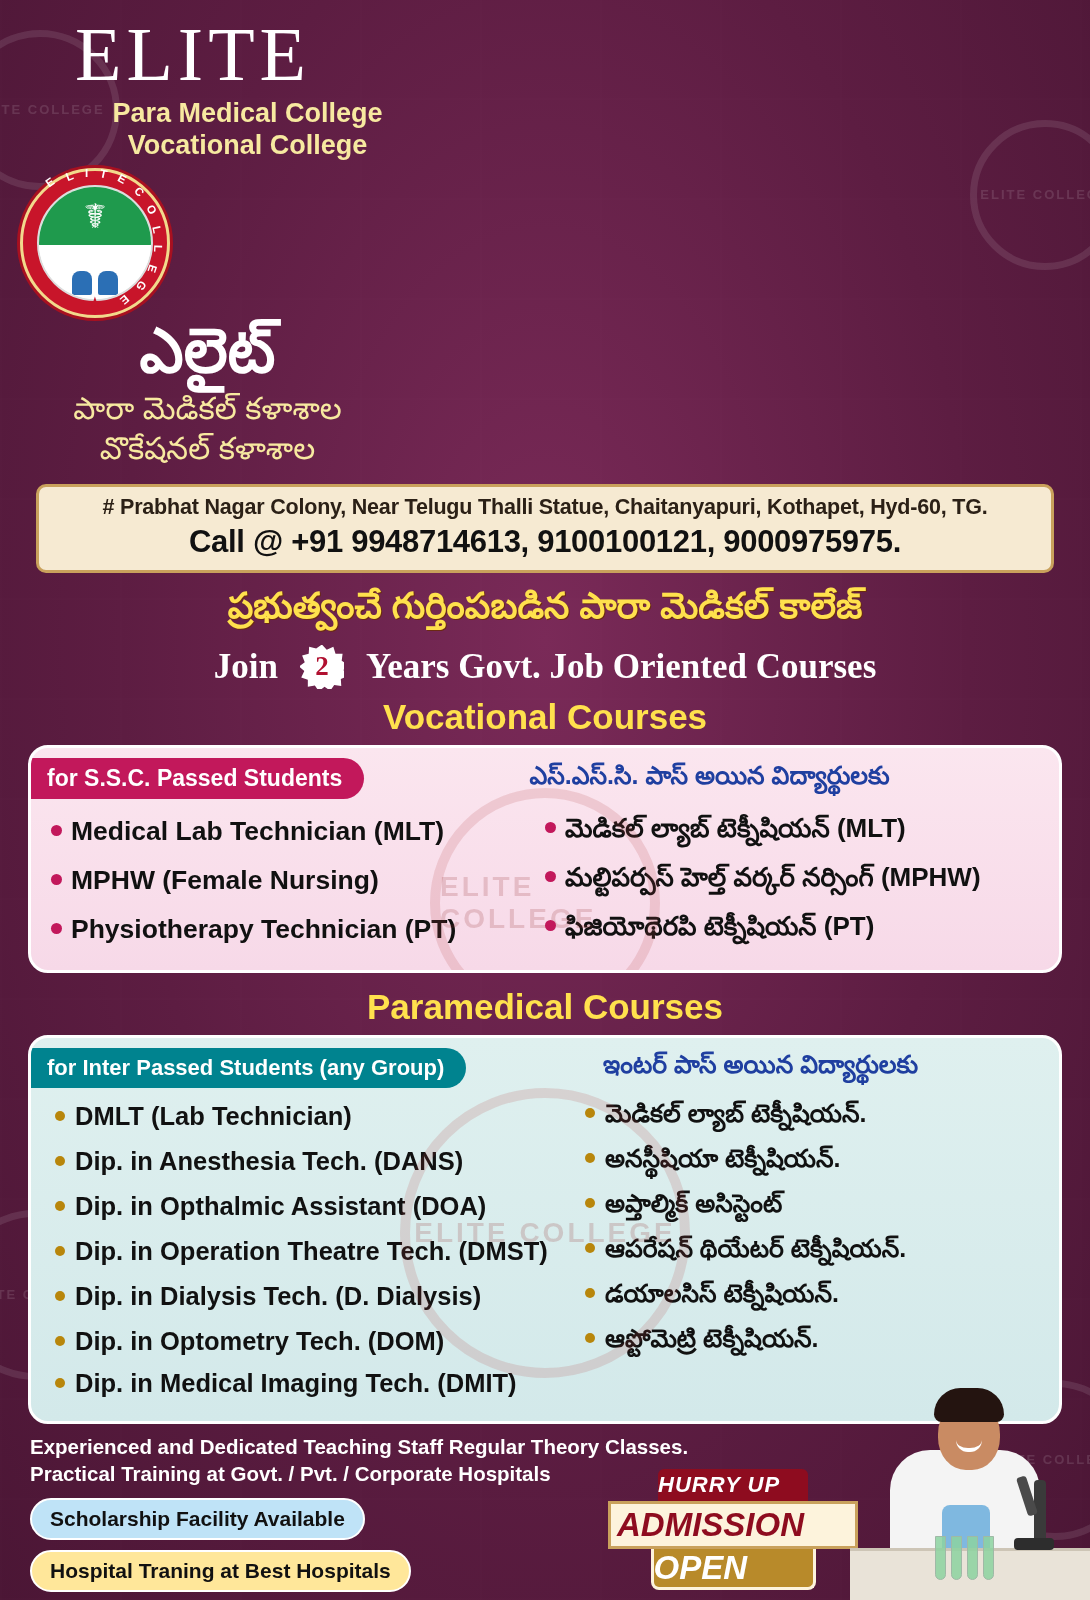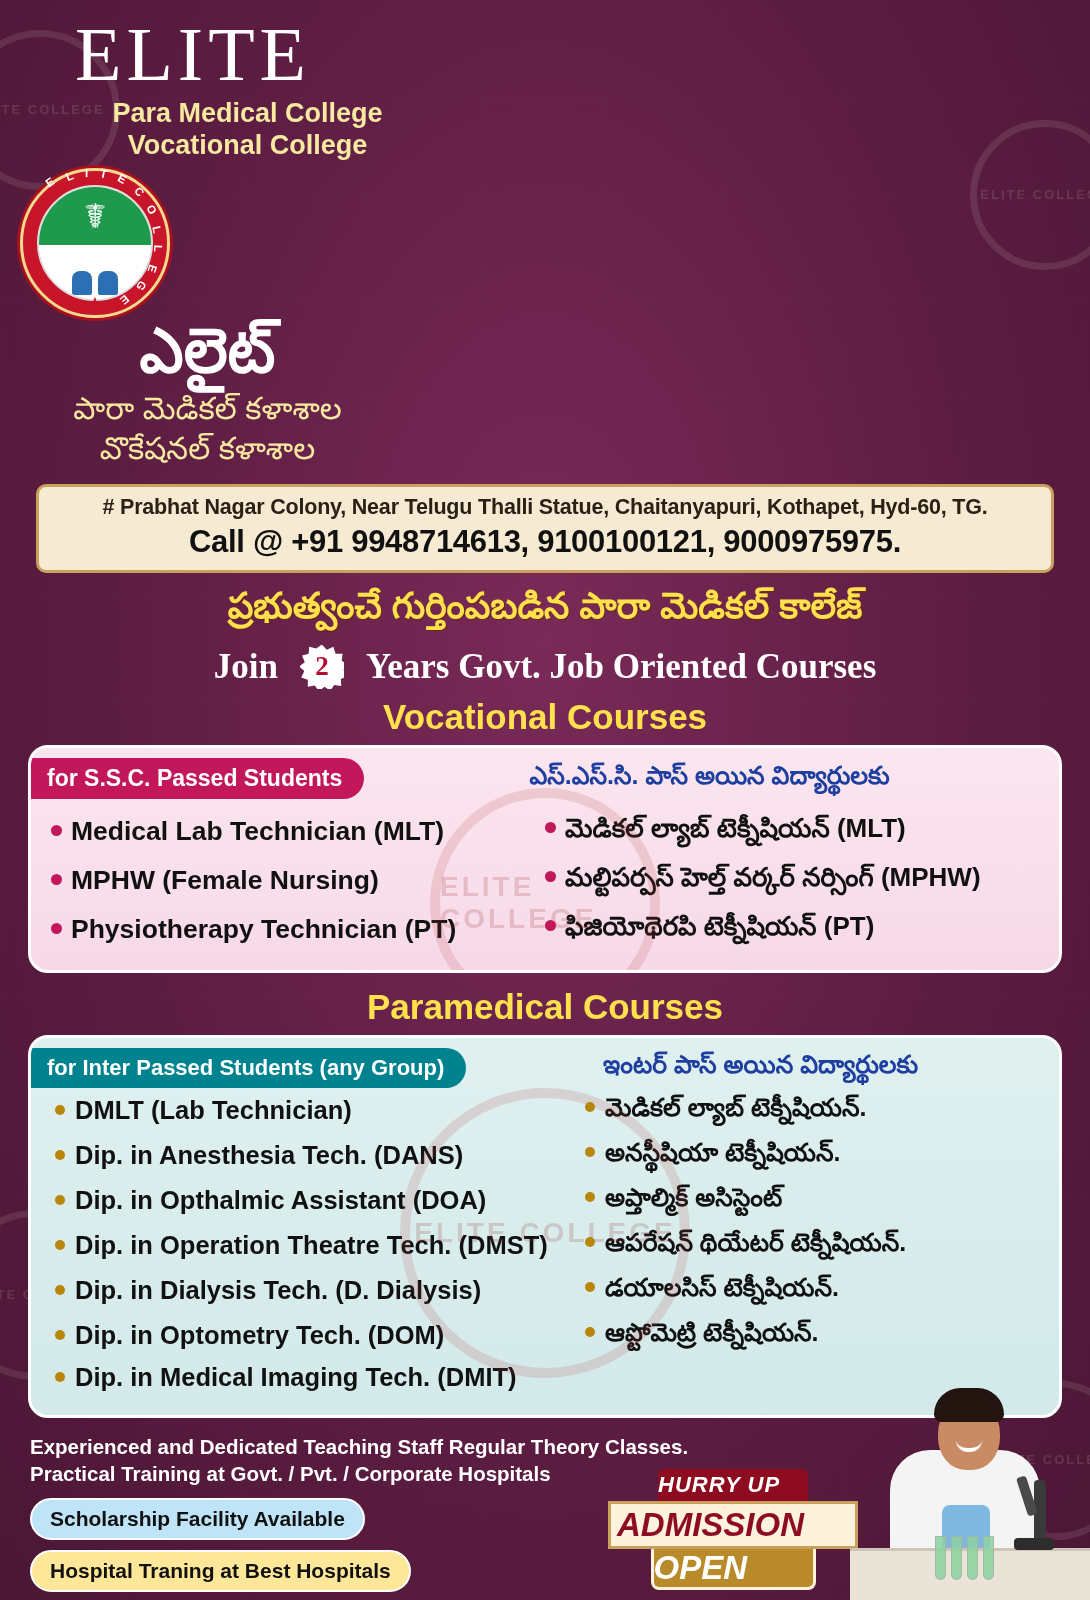--- a/index.html
+++ b/index.html
@@ -243,21 +243,21 @@
     color: #fff;
     font-size: 22px;
     font-weight: bold;
     padding: 7px 22px 7px 16px;
     border-radius: 0 22px 22px 0;
     margin-left: -14px;
   }
   .head-te-teal {
     flex: 1; text-align: center; font-size: 25px; font-weight: bold; color: #1f3fa0;
   }
-  .para-rows { }
+  .para-rows { margin-top: 6px; }
   .prow {
     display: flex; align-items: center; padding: 5px 0;
   }
   .pcol-en { width: 54%; display: flex; align-items: baseline; gap: 10px; padding-left: 10px; }
   .pcol-te { width: 46%; display: flex; align-items: baseline; gap: 10px; }
   .dot-o { width: 10px; height: 10px; border-radius: 50%; background: #b8860b; flex: 0 0 auto; position: relative; top: -4px;}
   .para-en { font-size: 25.5px; font-weight: bold; color: #111; }
   .para-te { font-size: 25px; font-weight: bold; color: #111; }
 
   

